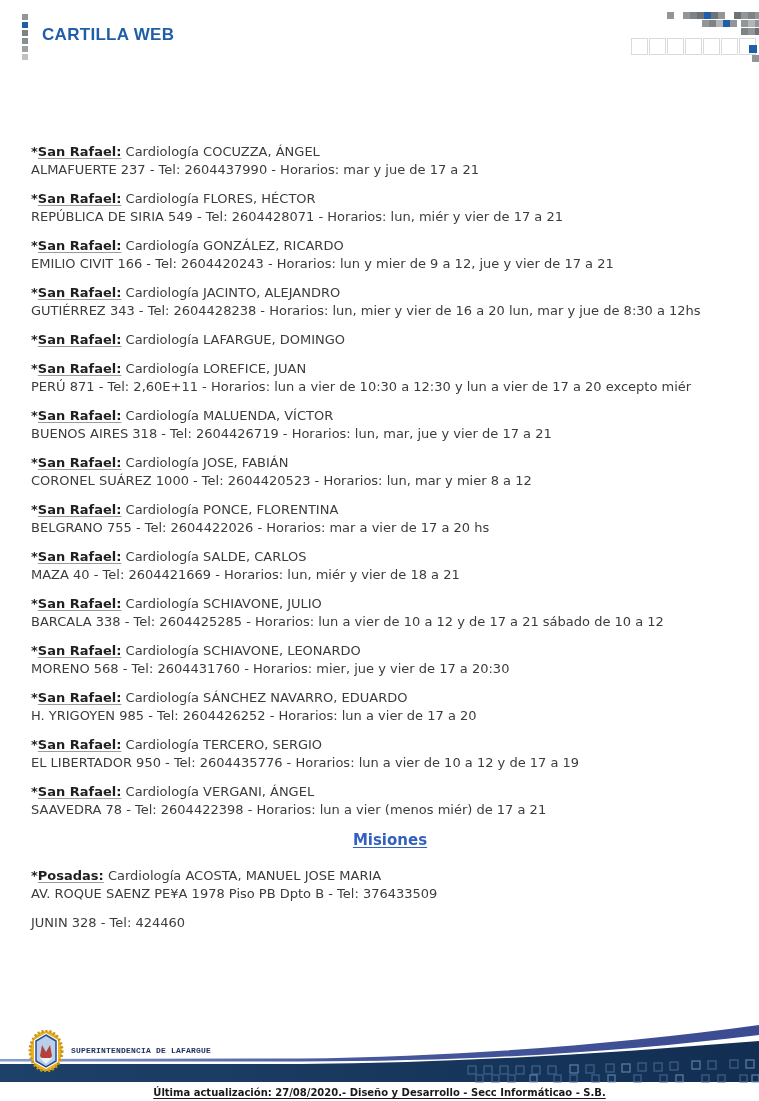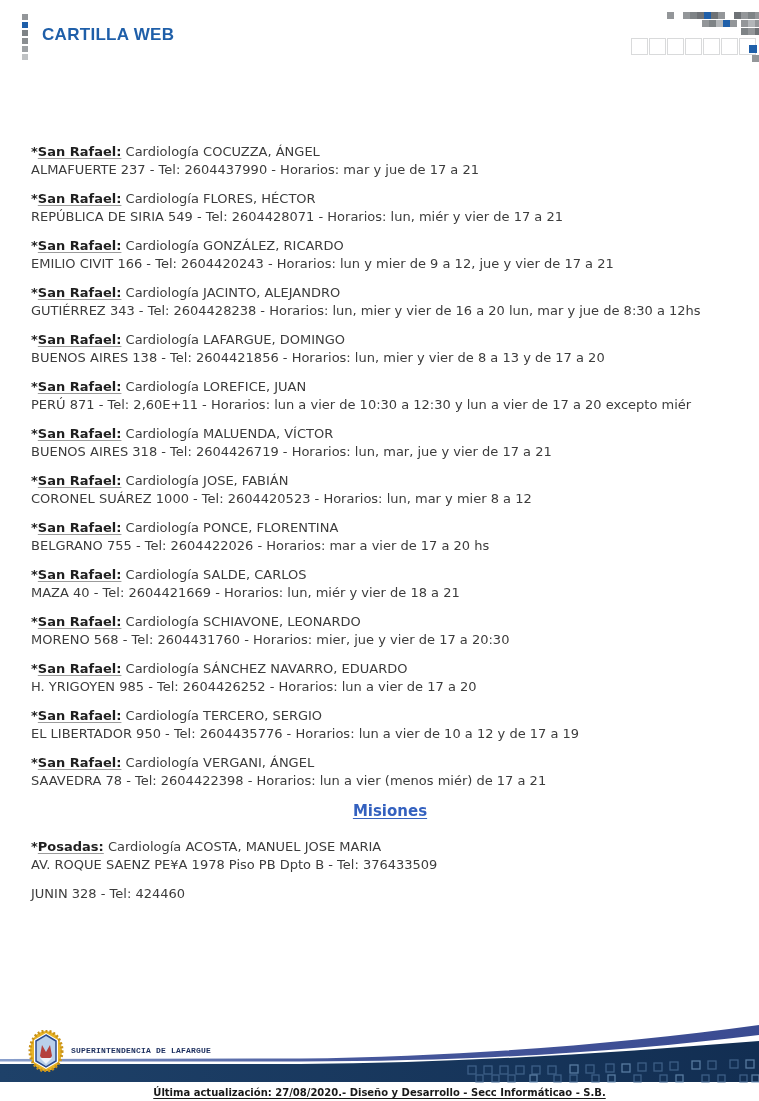--- a/index.html
+++ b/index.html
@@ -116,21 +116,20 @@
     <div class="line">EMILIO CIVIT 166 - Tel: 2604420243 - Horarios: lun y mier de 9 a 12, jue y vier de 17 a 21</div>
   </div>
 
   <div class="entry">
     <div class="line"><span class="lbl"><span>*</span><span class="u">San Rafael:</span></span> <span>Cardiología JACINTO, ALEJANDRO</span></div>
     <div class="line">GUTIÉRREZ 343 - Tel: 2604428238 - Horarios: lun, mier y vier de 16 a 20 lun, mar y jue de 8:30 a 12hs</div>
   </div>
 
   <div class="entry">
     <div class="line"><span class="lbl"><span>*</span><span class="u">San Rafael:</span></span> <span>Cardiología LAFARGUE, DOMINGO</span></div>
-    <div class="line">BUENOS AIRES 138 - Tel: 2604421856 - Horarios: lun, mier y vier de 8 a 13 y de 17 a 20</div>
   </div>
 
 
   <div class="entry">
     <div class="line"><span class="lbl"><span>*</span><span class="u">San Rafael:</span></span> <span>Cardiología LOREFICE, JUAN</span></div>
     <div class="line">PERÚ 871 - Tel: 2,60E+11 - Horarios: lun a vier de 10:30 a 12:30 y lun a vier de 17 a 20 excepto miér</div>
   </div>
 
   <div class="entry">
     <div class="line"><span class="lbl"><span>*</span><span class="u">San Rafael:</span></span> <span>Cardiología MALUENDA, VÍCTOR</span></div>
@@ -145,20 +144,24 @@
   <div class="entry">
     <div class="line"><span class="lbl"><span>*</span><span class="u">San Rafael:</span></span> <span>Cardiología PONCE, FLORENTINA</span></div>
     <div class="line">BELGRANO 755 - Tel: 2604422026 - Horarios: mar a vier de 17 a 20 hs</div>
   </div>
 
   <div class="entry">
     <div class="line"><span class="lbl"><span>*</span><span class="u">San Rafael:</span></span> <span>Cardiología SALDE, CARLOS</span></div>
     <div class="line">MAZA 40 - Tel: 2604421669 - Horarios: lun, miér y vier de 18 a 21</div>
   </div>
 
+  <div class="entry">
+    <div class="line"><span class="lbl"><span>*</span><span class="u">San Rafael:</span></span> <span>Cardiología SCHIAVONE, JULIO</span></div>
+    <div class="line">BARCALA 338 - Tel: 2604425285 - Horarios: lun a vier de 10 a 12 y de 17 a 21 sábado de 10 a 12</div>
+  </div>
 
   <div class="entry">
     <div class="line"><span class="lbl"><span>*</span><span class="u">San Rafael:</span></span> <span>Cardiología SCHIAVONE, LEONARDO</span></div>
     <div class="line">MORENO 568 - Tel: 2604431760 - Horarios: mier, jue y vier de 17 a 20:30</div>
   </div>
 
   <div class="entry">
     <div class="line"><span class="lbl"><span>*</span><span class="u">San Rafael:</span></span> <span>Cardiología SÁNCHEZ NAVARRO, EDUARDO</span></div>
     <div class="line">H. YRIGOYEN 985 - Tel: 2604426252 - Horarios: lun a vier de 17 a 20</div>
   </div>

